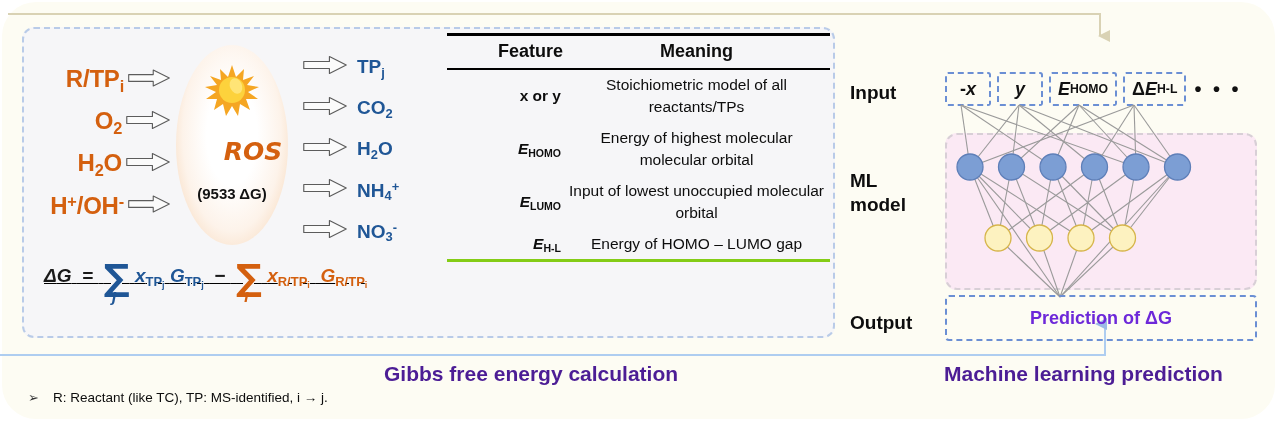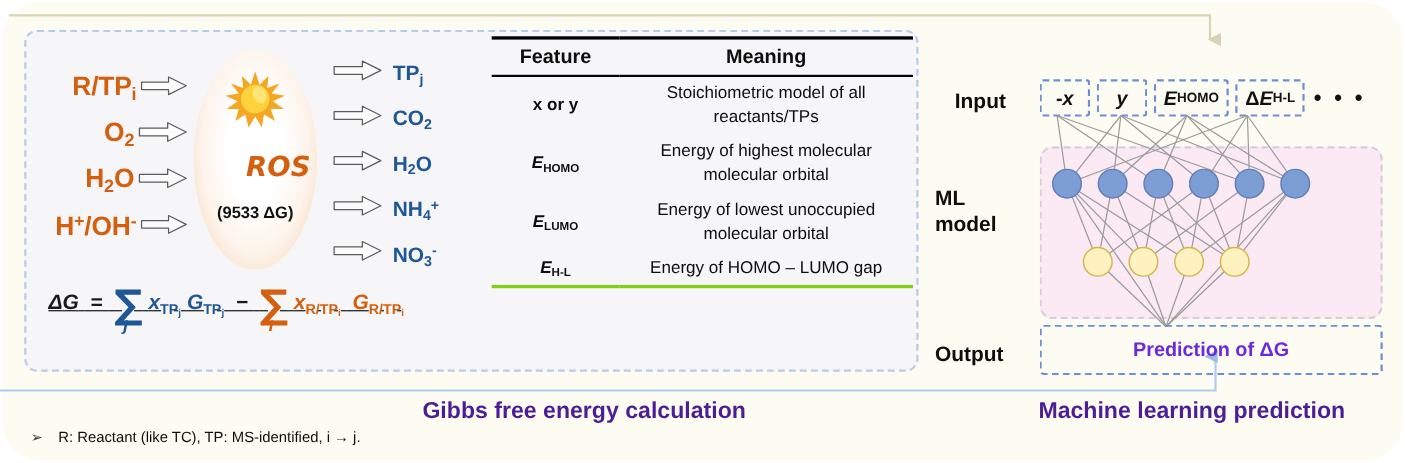--- a/index.html
+++ b/index.html
@@ -182,21 +182,21 @@
     padding: 4px 2px;
     vertical-align: middle;
     line-height: 1.45;
   }
   table.feat tbody tr:last-child td {
     border-bottom: 3px solid #84cc16;
     padding-bottom: 3px;
   }
   .col-feature {
     width: 112px;
-    text-align: center;
+    text-align: right;
     font-weight: bold;
     font-size: 15.5px;
   }
   .col-meaning {
     text-align: center;
     font-size: 15.5px;
   }
   .feat-ital { font-style: italic; }
 
   
@@ -207,21 +207,21 @@
     width: 420px;
     height: 320px;
   }
   .row-label {
     position: absolute;
     font-weight: bold;
     font-size: 19px;
     color: #0d0d0d;
     text-align: left;
   }
-  .lbl-input { left: 5px; top: 55px; margin-left: 18px; }
+  .lbl-input { left: 5px; top: 55px; }
   .lbl-ml    { left: 5px; top: 142px; line-height: 1.25; }
   .lbl-out   { left: 5px; top: 275px; margin-top: 10px; }
 
   .input-row {
     position: absolute;
     left: 100px;
     top: 44px;
     height: 36px;
     display: flex;
     align-items: center;
@@ -444,21 +444,21 @@
           <tr>
             <td class="col-feature">x or y</td>
             <td class="col-meaning">Stoichiometric model of all reactants/TPs</td>
           </tr>
           <tr>
             <td class="col-feature"><span class="feat-ital">E</span><span class="sub">HOMO</span></td>
             <td class="col-meaning">Energy of highest molecular molecular orbital</td>
           </tr>
           <tr>
             <td class="col-feature"><span class="feat-ital">E</span><span class="sub">LUMO</span></td>
-            <td class="col-meaning">Energy of lowest unoccupied molecular orbital</td>
+            <td class="col-meaning">Input of lowest unoccupied molecular orbital</td>
           </tr>
           <tr>
             <td class="col-feature"><span class="feat-ital">E</span><span class="sub">H-L</span></td>
             <td class="col-meaning">Energy of HOMO – LUMO gap</td>
           </tr>
         </tbody>
     </table>
   </div>
 
   <div class="ml-section">

